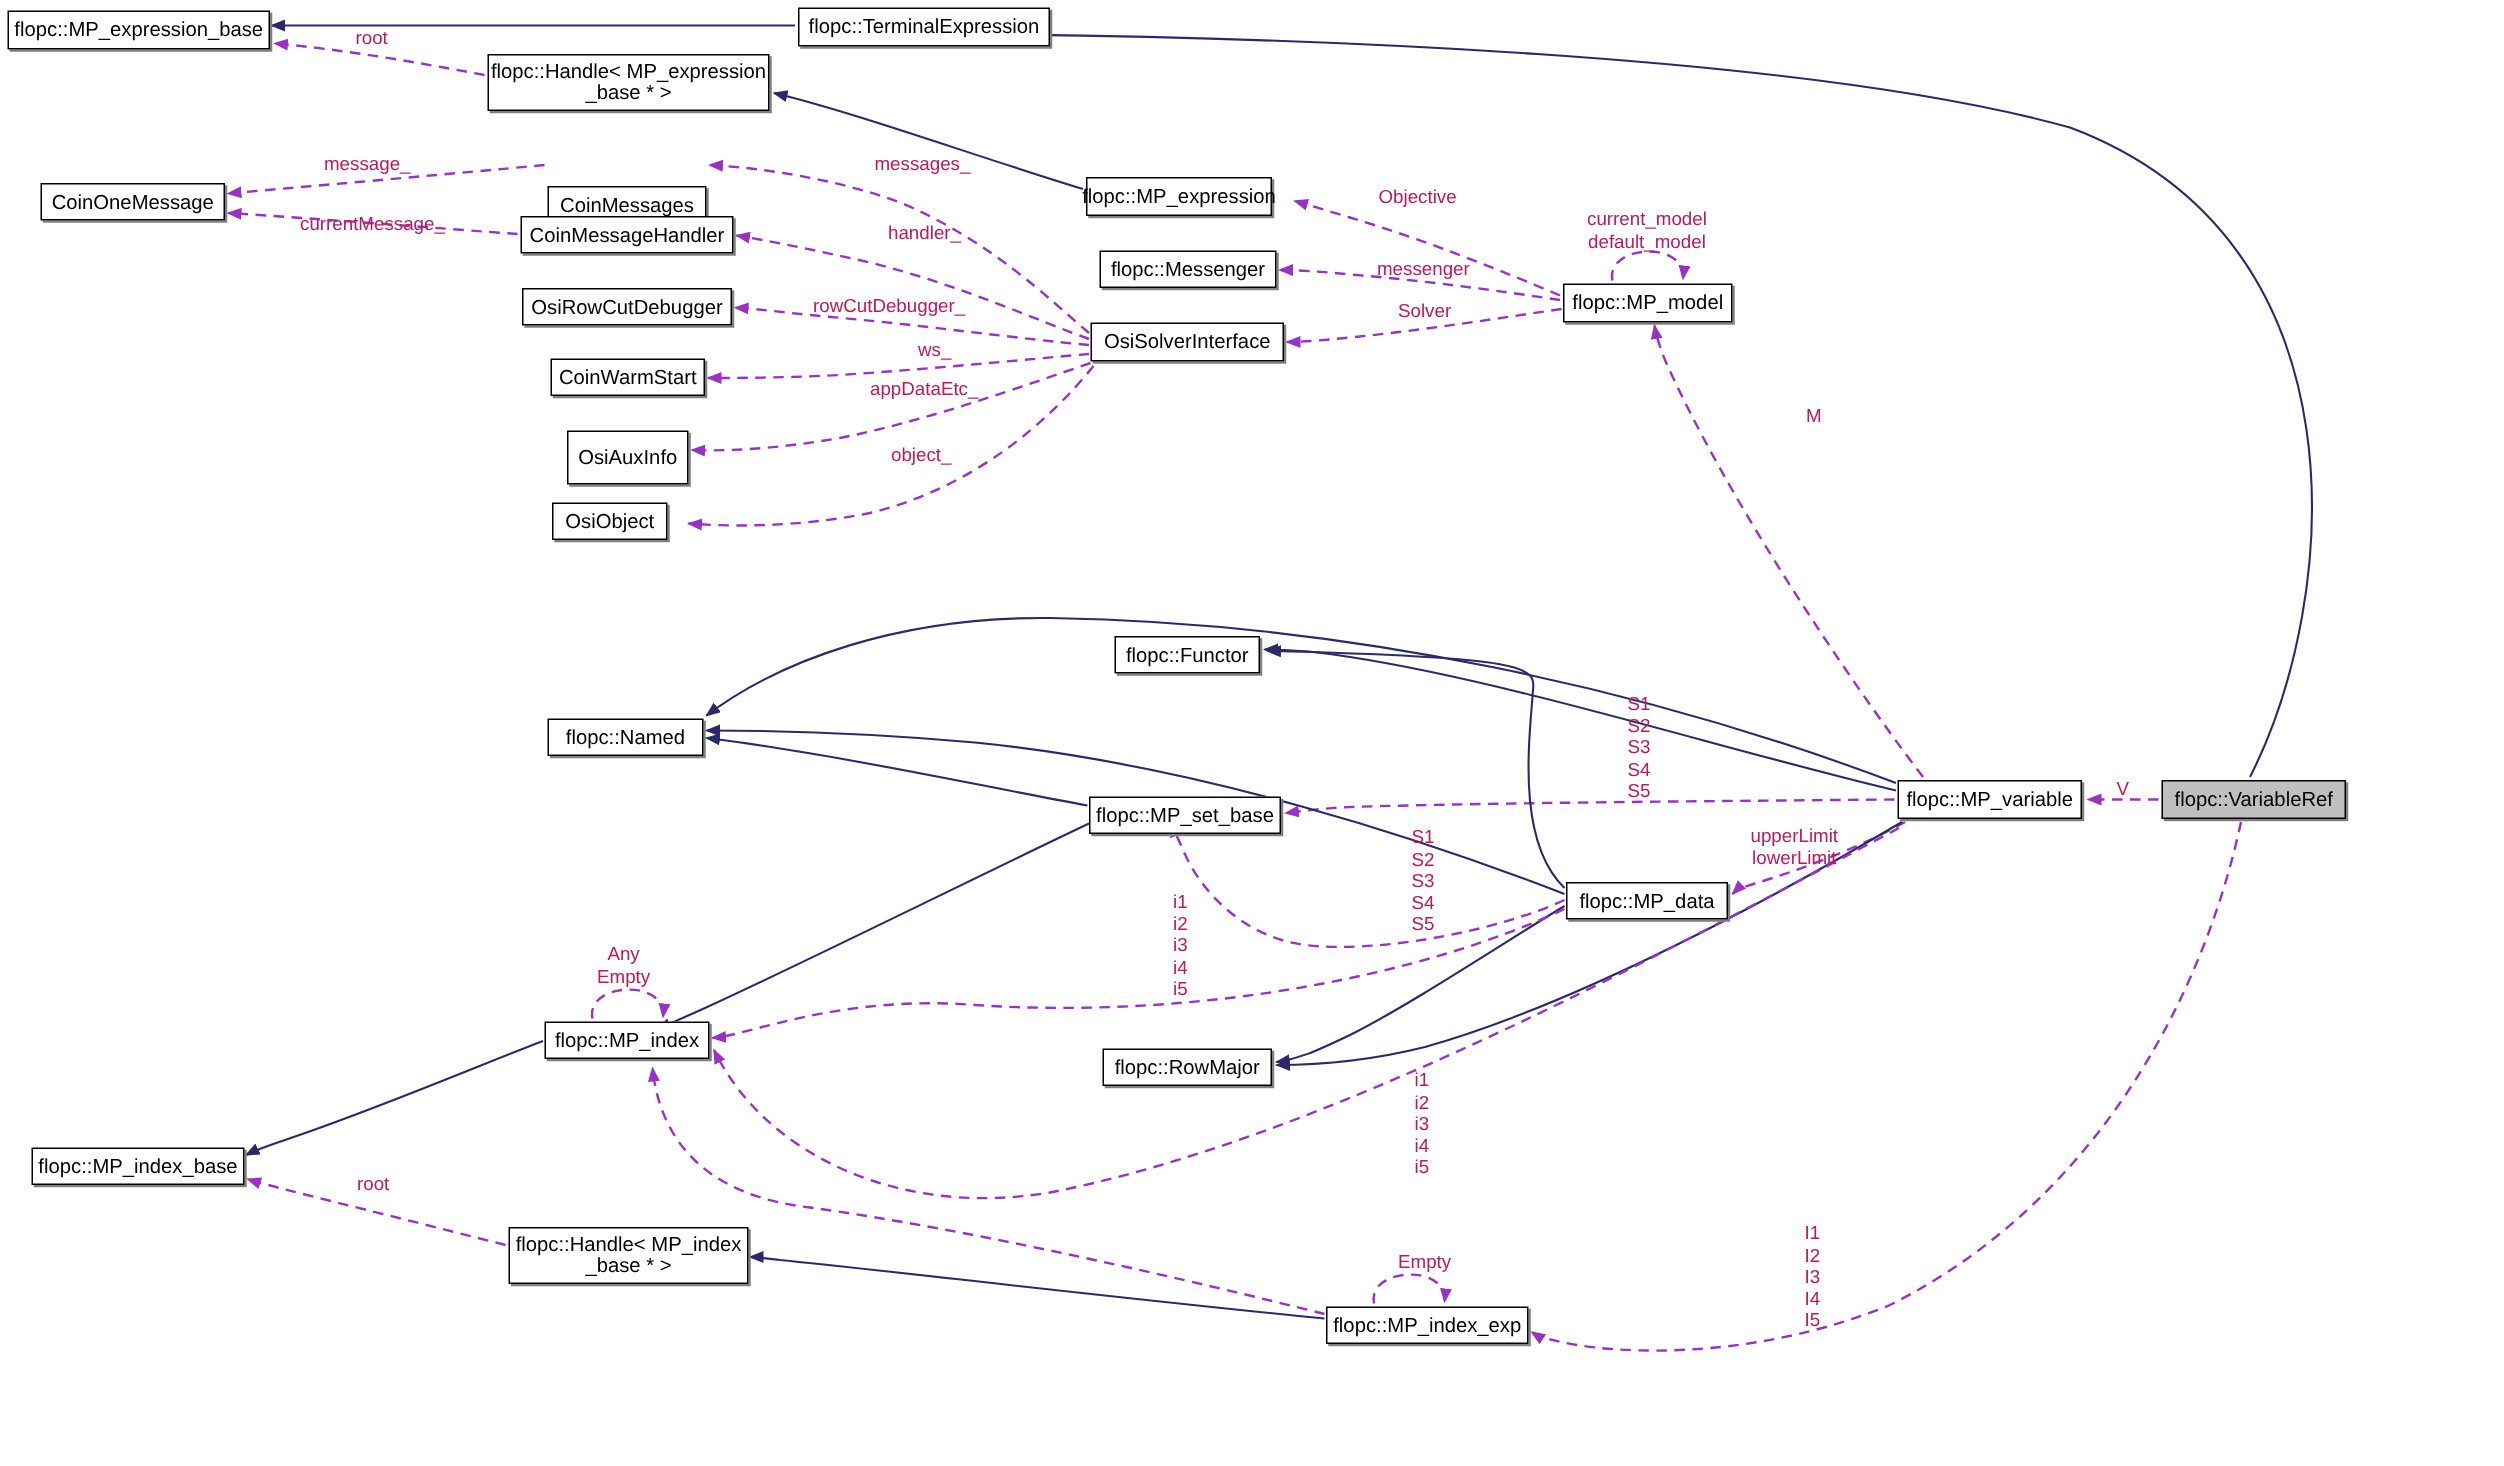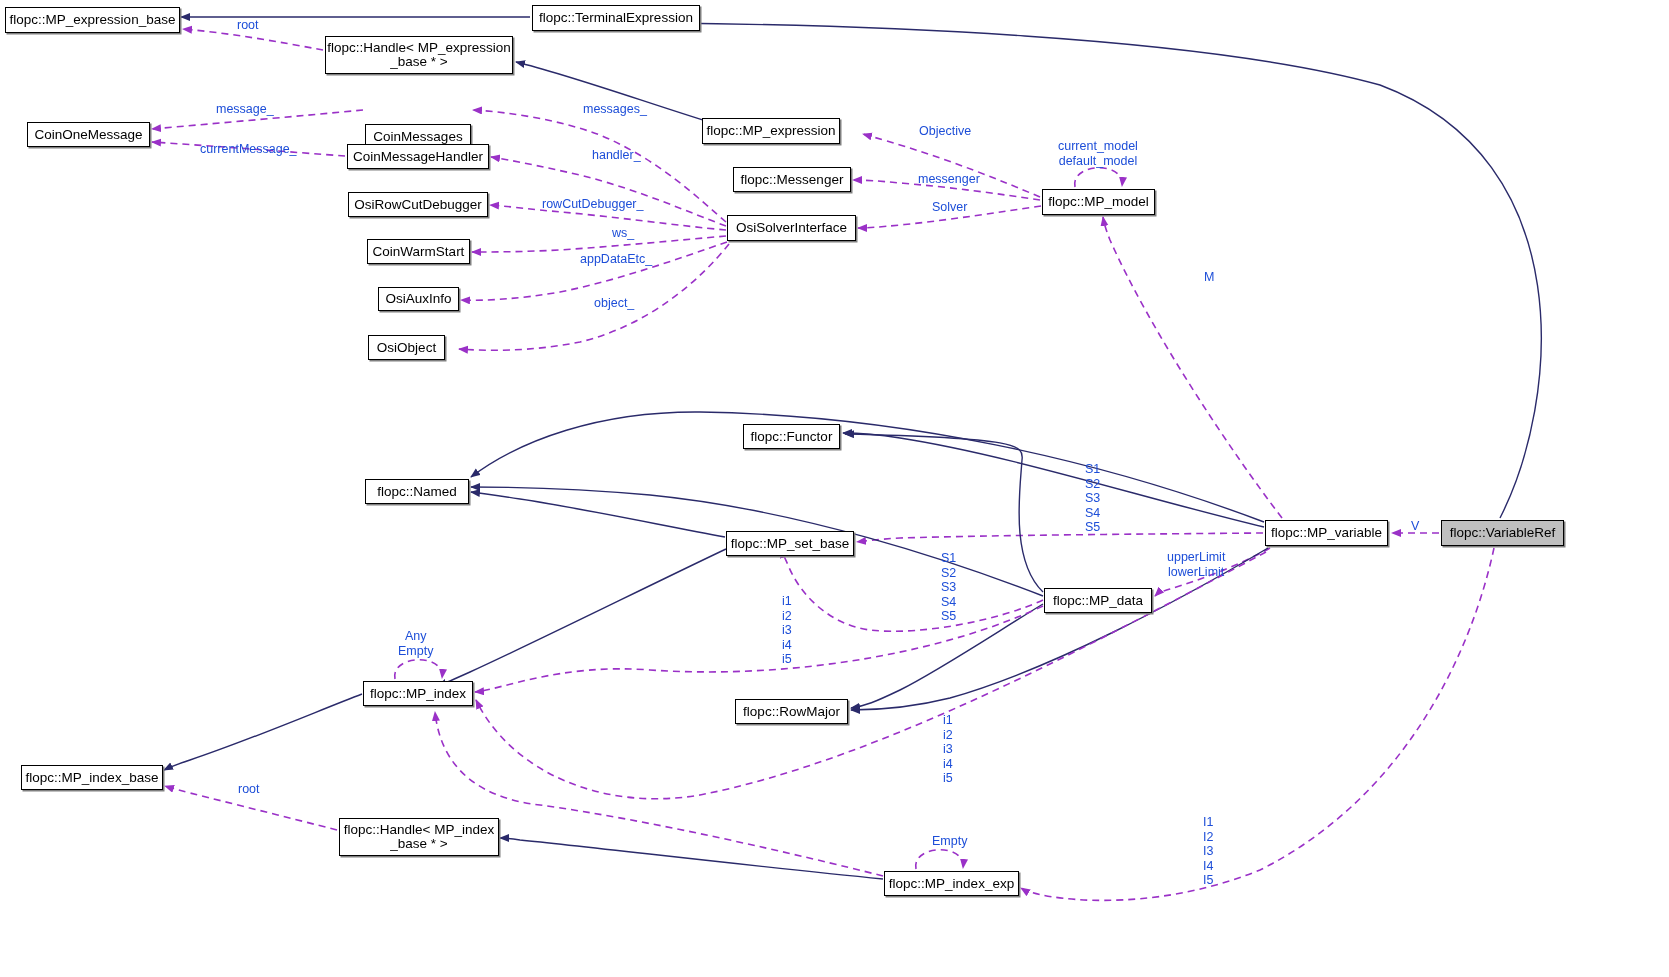--- a/index.html
+++ b/index.html
@@ -39,21 +39,21 @@
     box-shadow: 1.5px 1.5px 0 0 #808080;
     z-index: 3;
   }
   .node.highlight {
     background: #bfbfbf;
   }
   .edge-label {
     position: absolute;
     font-size: 12.5px;
     line-height: 14.5px;
-    color: #1d4ed8;
+    color: #be185d;
     white-space: pre-line;
     text-align: center;
     z-index: 2;
     background: transparent;
   }
 </style>
 </head>
 <body>
 
 <div id="diagram">
@@ -107,28 +107,28 @@
         <path d="M 883 876 C 800 855 650 820 540 805 C 470 797 440 760 435 712" fill="none" stroke="#9a31c7" stroke-width="1.6" stroke-dasharray="7,5" marker-end="url(#arrow-usage)"></path>
       </g>
   </svg>
   <div id="nodes-group">
       <div class="node" style="left: 5px; top: 7px; width: 175px; height: 26px;">flopc::MP_expression_base</div>
       <div class="node" style="left: 532px; top: 5px; width: 168px; height: 26px;">flopc::TerminalExpression</div>
       <div class="node" style="left: 325px; top: 36px; width: 188px; height: 38px;">flopc::Handle&lt; MP_expression
 _base * &gt;</div>
       <div class="node" style="left: 365px; top: 96px; width: 106px; height: 25px; margin-top: 28px;">CoinMessages</div>
       <div class="node" style="left: 27px; top: 122px; width: 123px; height: 25px;">CoinOneMessage</div>
-      <div class="node" style="left: 702px; top: 118px; width: 138px; height: 26px;">flopc::MP_expression</div>
+      <div class="node" style="left: 724px; top: 118px; width: 124px; height: 26px;">flopc::MP_expression</div>
       <div class="node" style="left: 347px; top: 144px; width: 142px; height: 25px;">CoinMessageHandler</div>
       <div class="node" style="left: 733px; top: 167px; width: 118px; height: 25px;">flopc::Messenger</div>
       <div class="node" style="left: 1042px; top: 189px; width: 113px; height: 26px;">flopc::MP_model</div>
       <div class="node" style="left: 348px; top: 192px; width: 140px; height: 25px;">OsiRowCutDebugger</div>
       <div class="node" style="left: 727px; top: 215px; width: 129px; height: 26px;">OsiSolverInterface</div>
       <div class="node" style="left: 367px; top: 239px; width: 103px; height: 25px;">CoinWarmStart</div>
-      <div class="node" style="left: 378px; top: 287px; width: 81px; height: 24px;">OsiAuxInfo</div>
+      <div class="node" style="left: 378px; top: 287px; width: 81px; height: 36px;">OsiAuxInfo</div>
       <div class="node" style="left: 368px; top: 335px; width: 77px; height: 25px;">OsiObject</div>
       <div class="node" style="left: 743px; top: 424px; width: 97px; height: 25px;">flopc::Functor</div>
       <div class="node" style="left: 365px; top: 479px; width: 104px; height: 25px;">flopc::Named</div>
       <div class="node" style="left: 1265px; top: 520px; width: 123px; height: 26px;">flopc::MP_variable</div>
       <div class="node highlight" style="left: 1441px; top: 520px; width: 123px; height: 26px;">flopc::VariableRef</div>
       <div class="node" style="left: 726px; top: 531px; width: 128px; height: 25px;">flopc::MP_set_base</div>
       <div class="node" style="left: 1044px; top: 588px; width: 108px; height: 25px;">flopc::MP_data</div>
       <div class="node" style="left: 363px; top: 681px; width: 110px; height: 25px;">flopc::MP_index</div>
       <div class="node" style="left: 735px; top: 699px; width: 113px; height: 25px;">flopc::RowMajor</div>
       <div class="node" style="left: 21px; top: 765px; width: 142px; height: 25px;">flopc::MP_index_base</div>

